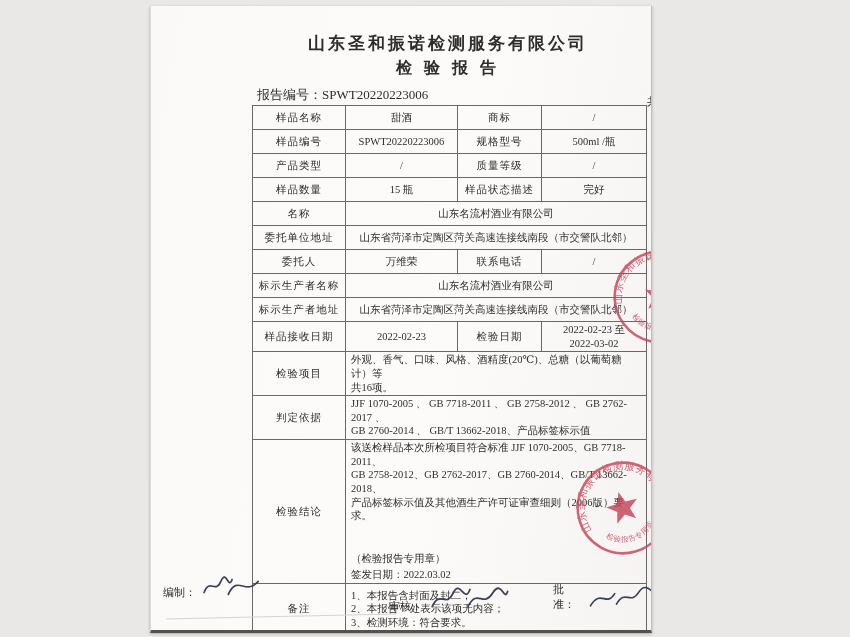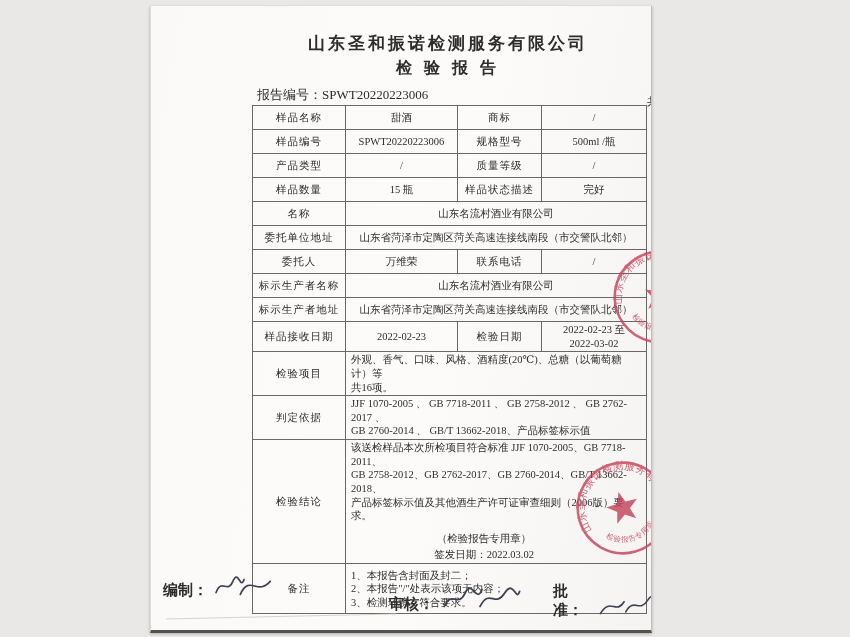--- a/index.html
+++ b/index.html
@@ -38,22 +38,22 @@
     border-collapse:collapse;table-layout:fixed;
     font-size:10.5px;line-height:1.3;
   }
   table.report td{
     border:1px solid #6a6764;
     text-align:center;vertical-align:middle;
     padding:1px 5px;overflow:hidden;
   }
   table.report td.label{letter-spacing:1px;}
   table.report td[data-align="left"]{text-align:left;}
-  .cell-footer{margin-top:8px;text-align:center;padding-right:24px;line-height:1.5;}
-  .sig-row-label{font-size:15px;font-weight:bold;}
+  .cell-footer{margin-top:28px;text-align:left;padding-right:24px;line-height:1.5;}
+  .sig-row-label{font-size:11px;font-weight:normal;}
   .sig-item{position:absolute;display:flex;align-items:flex-end;gap:4px;}
   .sig-prepared{left:12px;top:566px;}
   .sig-reviewed{left:238px;top:576px;}
   .sig-approved{left:402px;top:576px;}
   .sig-ink{color:#3d4156;}
   .stamp{position:absolute;color:#c5455a;opacity:.82;}
   .stamp-big{left:413px;top:443px;transform:rotate(-16deg);}
   .stamp-small{left:450px;top:232px;transform:rotate(9deg);}
   .stamp text{fill:currentColor;font-family:"Liberation Serif","DejaVu Serif",serif;}
   .crease{

